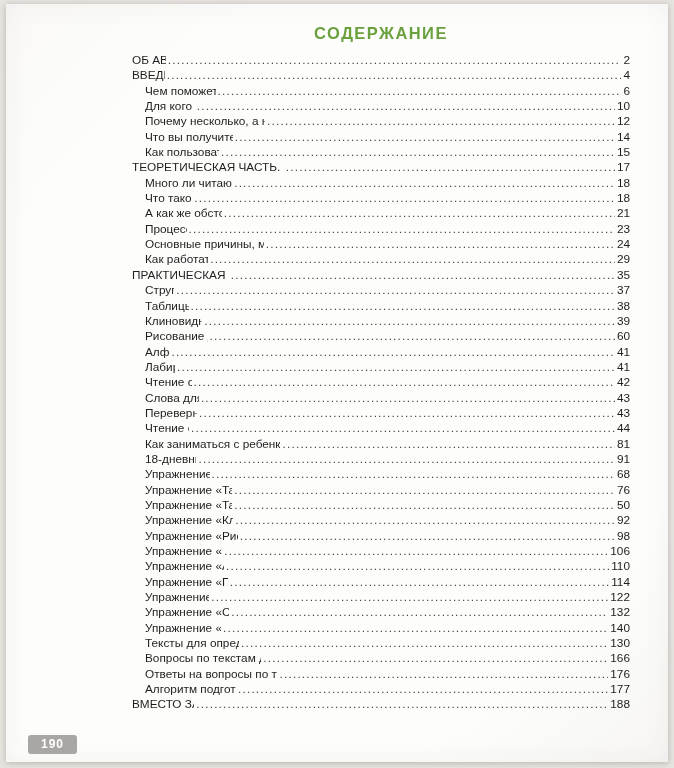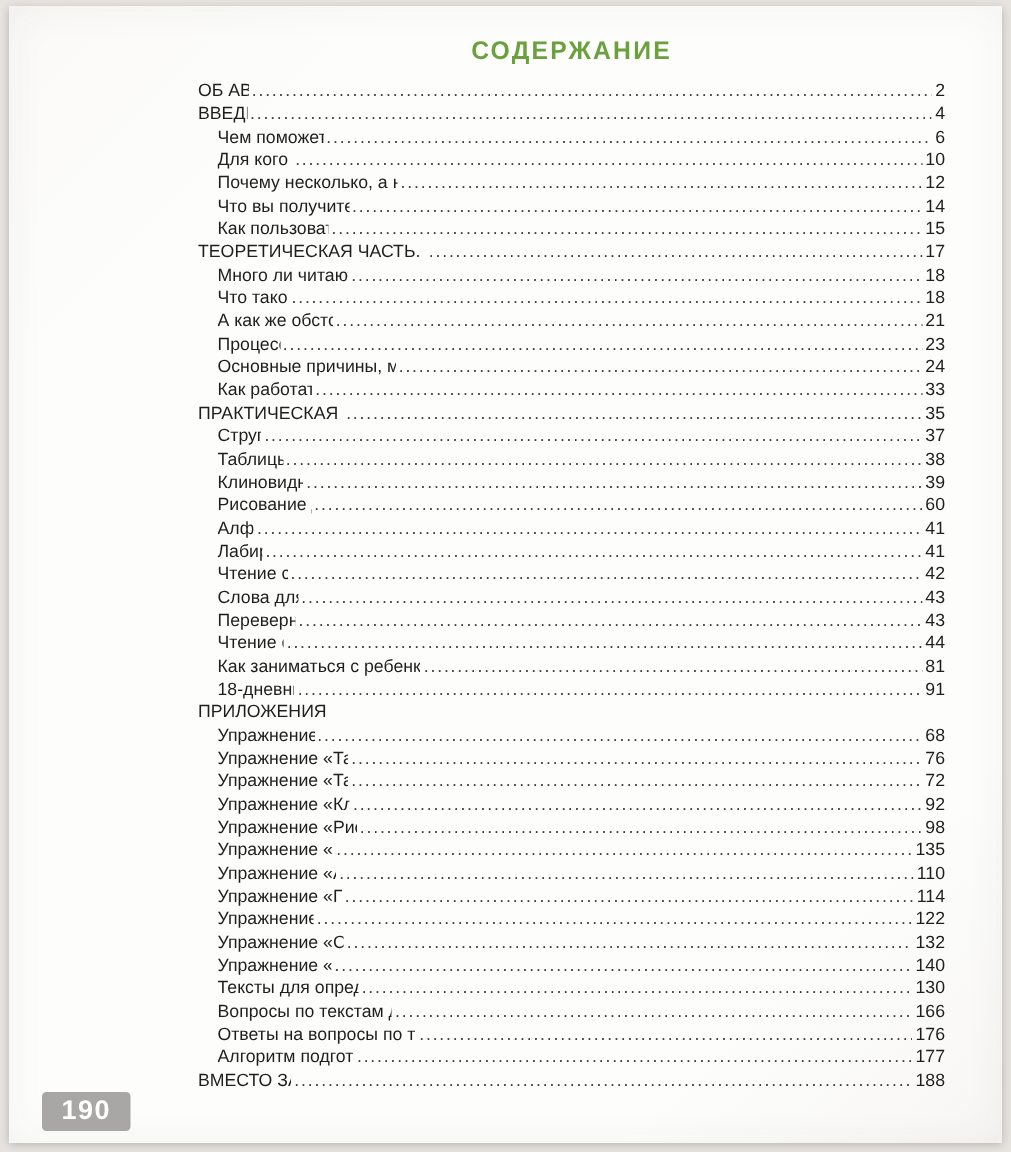--- a/index.html
+++ b/index.html
@@ -50,21 +50,21 @@
     letter-spacing: 1.2px;
     color: #3c3c3c;
   }
   .pg { flex: 0 0 auto; }
   .page-badge {
     position: absolute;
     left: 22px;
     bottom: 8px;
     background: #a9a7a5;
     color: #ffffff;
-    font-size: 18px;
+    font-size: 12px;
     font-weight: 700;
     letter-spacing: 1px;
     padding: 2px 13px 3px 13px;
     border-radius: 3px;
   }
 </style>
 </head>
 <body>
 
 <div class="page">
@@ -132,21 +132,21 @@
     <span class="pg">23</span>
   </div>
         <div class="toc-row lvl1">
     <span class="toc-label">Основные причины, мешающие ребенку быстро читать</span>
     <span class="dots"></span>
     <span class="pg">24</span>
   </div>
         <div class="toc-row lvl1">
     <span class="toc-label">Как работать с текстами?</span>
     <span class="dots"></span>
-    <span class="pg">33</span>
+    <span class="pg">29</span>
   </div>
         <div class="toc-row lvl0">
     <span class="toc-label">ПРАКТИЧЕСКАЯ ЧАСТЬ. УПРАЖНЕНИЯ</span>
     <span class="dots"></span>
     <span class="pg">35</span>
   </div>
         <div class="toc-row lvl1">
     <span class="toc-label">Струп-тест</span>
     <span class="dots"></span>
     <span class="pg">37</span>
@@ -199,53 +199,49 @@
         <div class="toc-row lvl1">
     <span class="toc-label">Как заниматься с ребенком, или Правила эффективного обучения</span>
     <span class="dots"></span>
     <span class="pg">81</span>
   </div>
         <div class="toc-row lvl1">
     <span class="toc-label">18-дневный тренинг</span>
     <span class="dots"></span>
     <span class="pg">91</span>
   </div>
-        <div class="toc-row lvl0">
-    <span class="toc-label">ПРИЛОЖЕНИЯ</span>
-
-  </div>
         <div class="toc-row lvl1">
     <span class="toc-label">Упражнение «Струп-тест»</span>
     <span class="dots"></span>
     <span class="pg">68</span>
   </div>
         <div class="toc-row lvl1">
     <span class="toc-label">Упражнение «Таблицы Шульте 4 × 4»</span>
     <span class="dots"></span>
     <span class="pg">76</span>
   </div>
         <div class="toc-row lvl1">
     <span class="toc-label">Упражнение «Таблицы Шульте 5 × 5»</span>
     <span class="dots"></span>
-    <span class="pg">72</span>
+    <span class="pg">50</span>
   </div>
         <div class="toc-row lvl1">
     <span class="toc-label">Упражнение «Клиновидные таблицы»</span>
     <span class="dots"></span>
     <span class="pg">92</span>
   </div>
         <div class="toc-row lvl1">
     <span class="toc-label">Упражнение «Рисование двумя руками»</span>
     <span class="dots"></span>
     <span class="pg">98</span>
   </div>
         <div class="toc-row lvl1">
     <span class="toc-label">Упражнение «Алфавит простой»</span>
     <span class="dots"></span>
-    <span class="pg">135</span>
+    <span class="pg">106</span>
   </div>
         <div class="toc-row lvl1">
     <span class="toc-label">Упражнение «Алфавит сложный»</span>
     <span class="dots"></span>
     <span class="pg">110</span>
   </div>
         <div class="toc-row lvl1">
     <span class="toc-label">Упражнение «Перевернутый текст»</span>
     <span class="dots"></span>
     <span class="pg">114</span>

